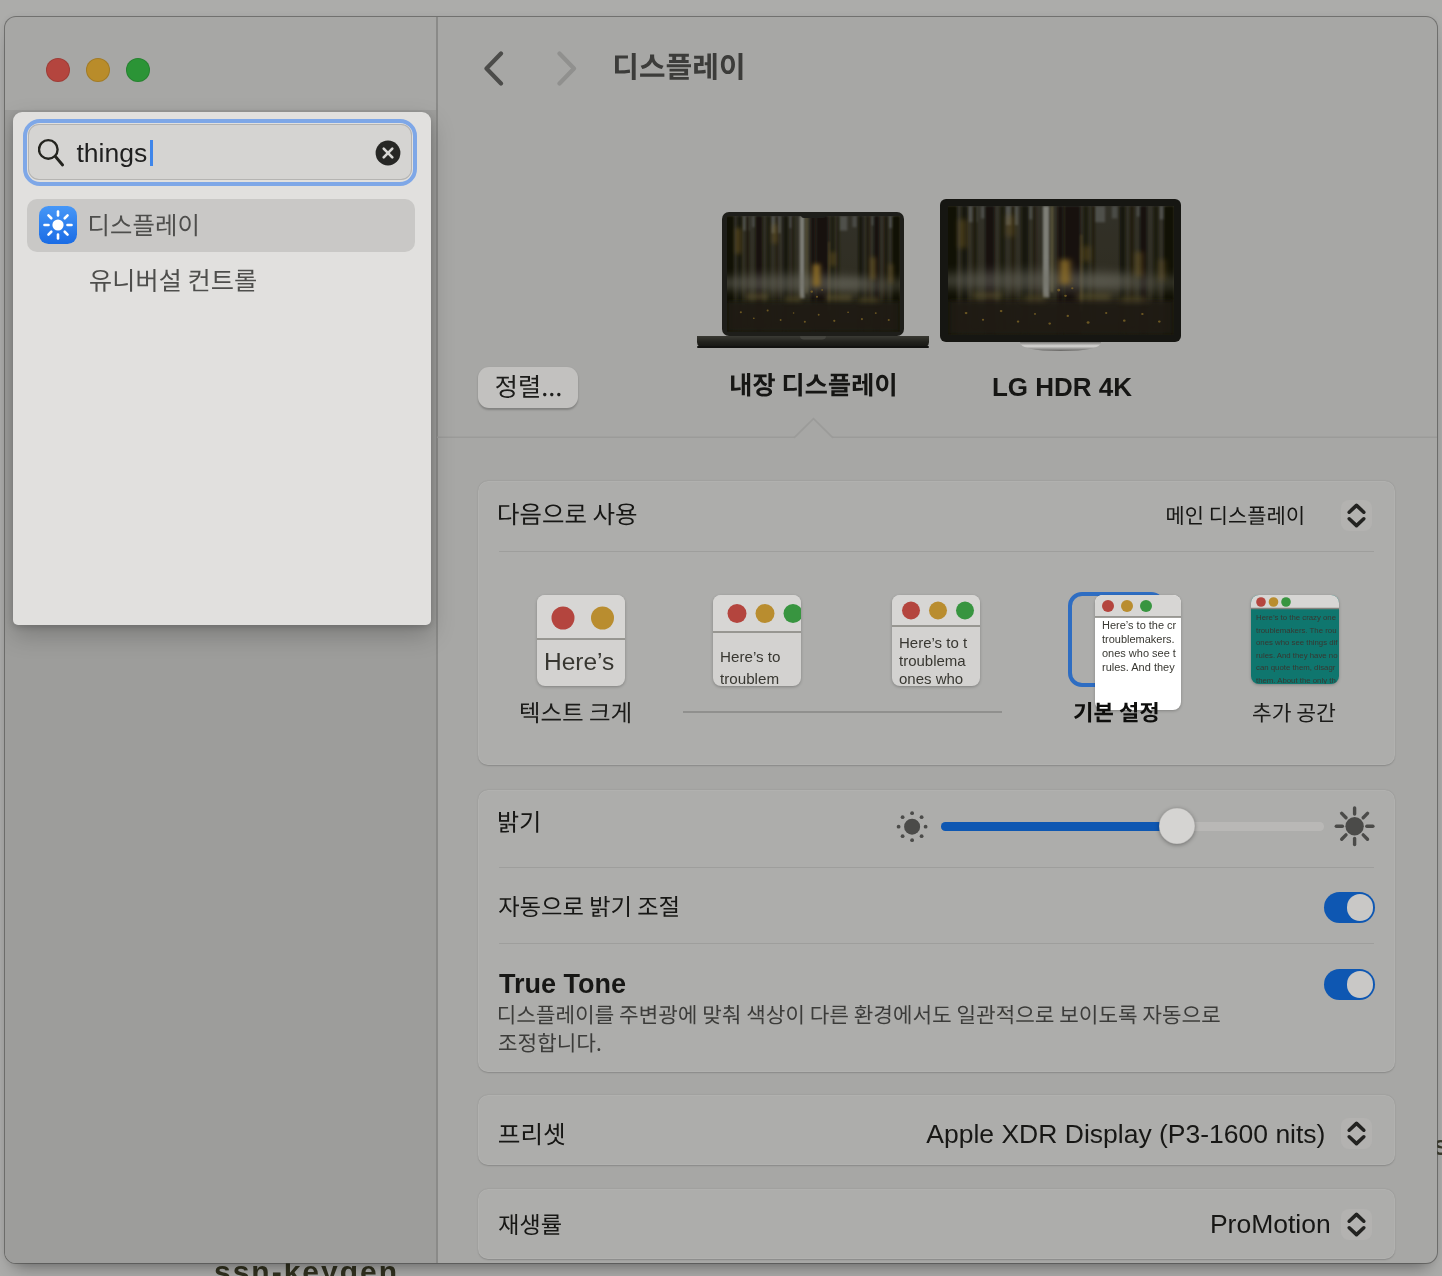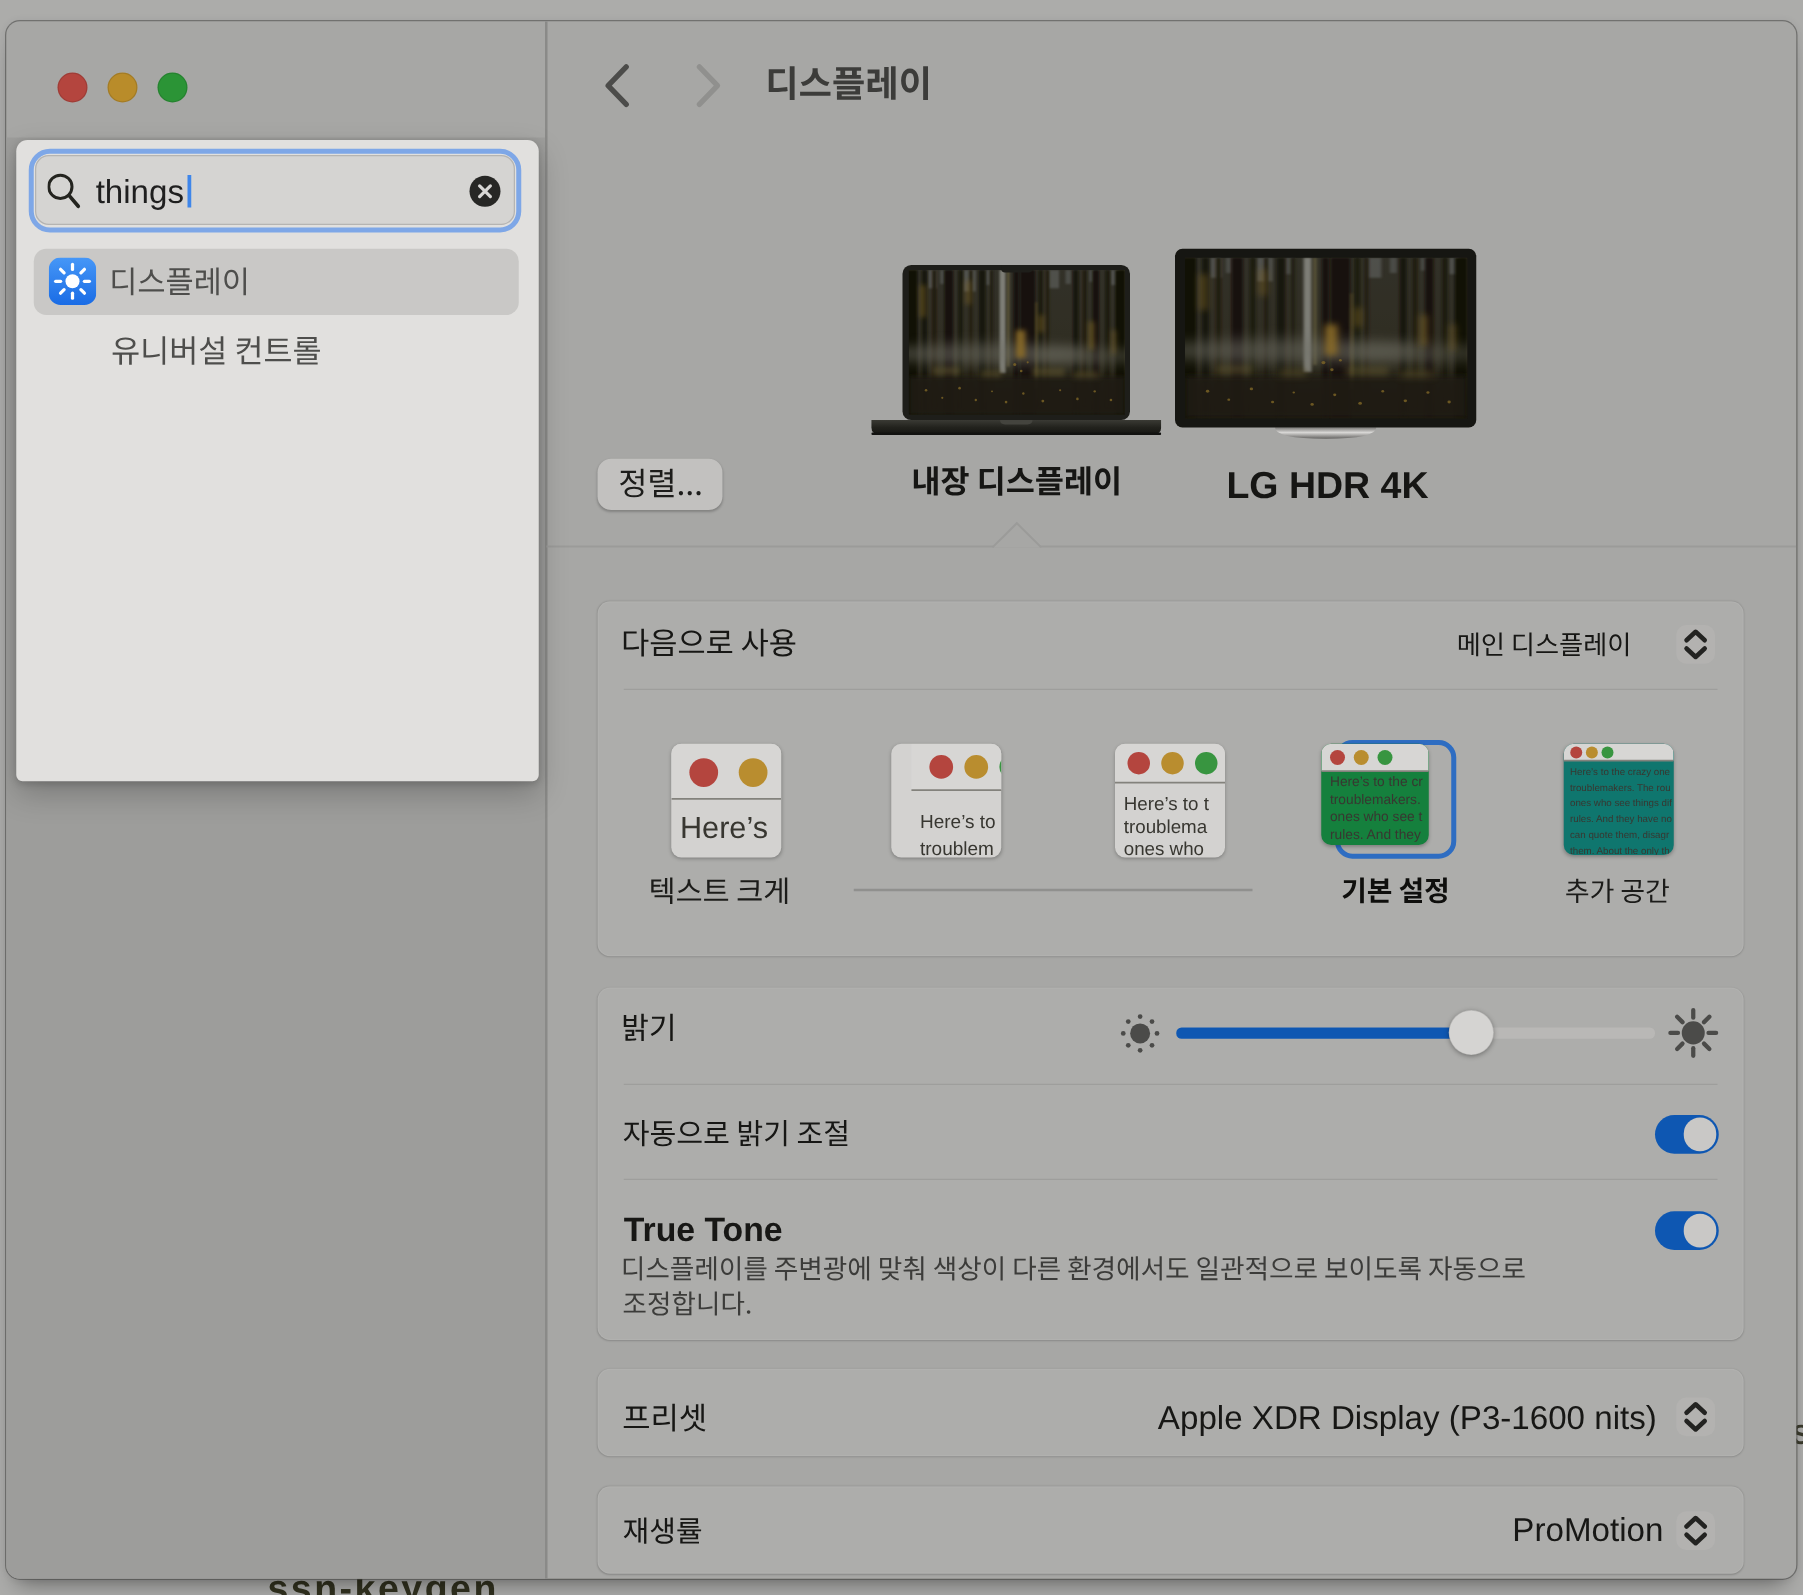--- a/index.html
+++ b/index.html
@@ -220,21 +220,21 @@
             <circle cx="187" cy="121" r="1.2"></circle>
  <circle cx="98" cy="88" r="1.4"></circle>
             <circle cx="104" cy="94" r="1.2"></circle>
             <circle cx="110" cy="86" r="1"></circle>
 </g>
 <rect width="200" height="135" fill="#1b1910" opacity="0.30"></rect>
 </svg></div>
 <svg style="position:absolute;left:726.4px;top:356.0px;overflow:visible" width="163.9" height="23.5" viewBox="0 0 163.93 23.52">
         <path fill="#161614" transform="translate(-1.94,21.22) scale(0.02530,-0.02530)" d="M706.7177734375 837.8408203125H833.3212890625V-88.060791015625H706.7177734375ZM585.56005859375 480.681640625H739.778564453125V374.018798828125H585.56005859375ZM499.817626953125 821.64111328125H623.861083984375V-44.52099609375H499.817626953125ZM76.6787109375 735.101318359375H209.5224609375V200.3603515625H76.6787109375ZM76.6787109375 250.681640625H140.939208984375Q207.9189453125 250.681640625 285.2489013671875 255.5115966796875Q362.578857421875 260.341552734375 448.898681640625 277.00146484375L461.138916015625 163.318359375Q371.0390625 146.658447265625 290.8690185546875 141.8284912109375Q210.698974609375 136.99853515625 140.939208984375 136.99853515625H76.6787109375Z M1166.738037109375 734.3603515625H1275.64111328125V676.00146484375Q1275.64111328125 587.861083984375 1247.38134765625 509.04052734375Q1219.12158203125 430.219970703125 1161.281494140625 370.8494873046875Q1103.44140625 311.47900390625 1013.92041015625 281.578857421875L947.55859375 386.581787109375Q1024.499267578125 412.48193359375 1072.9290771484375 457.9320068359375Q1121.35888671875 503.382080078125 1144.0484619140625 560.5419921875Q1166.738037109375 617.701904296875 1166.738037109375 676.00146484375ZM1193.9189453125 734.3603515625H1301.48193359375V676.221435546875Q1301.48193359375 622.36181640625 1323.4515380859375 571.6519775390625Q1345.421142578125 520.942138671875 1391.8509521484375 480.8321533203125Q1438.28076171875 440.72216796875 1512.661376953125 417.942138671875L1449.07958984375 313.939208984375Q1361.11865234375 340.279296875 1304.778564453125 394.419677734375Q1248.4384765625 448.56005859375 1221.1787109375 521.4305419921875Q1193.9189453125 594.301025390625 1193.9189453125 676.221435546875ZM982.059326171875 775.981201171875H1482.6005859375V669.538330078125H982.059326171875ZM1556.257568359375 837.060791015625H1689.101318359375V288.260498046875H1556.257568359375ZM1652.80029296875 624.60205078125H1812.04052734375V515.819091796875H1652.80029296875ZM1387.020263671875 271.861083984375Q1483.6005859375 271.861083984375 1553.620849609375 250.3509521484375Q1623.64111328125 228.8408203125 1661.8212890625 188.7105712890625Q1700.00146484375 148.580322265625 1700.00146484375 91.780029296875Q1700.00146484375 34.979736328125 1661.8212890625 -5.3704833984375Q1623.64111328125 -45.720703125 1553.620849609375 -67.2308349609375Q1483.6005859375 -88.740966796875 1387.020263671875 -88.740966796875Q1291.219970703125 -88.740966796875 1220.419677734375 -67.2308349609375Q1149.619384765625 -45.720703125 1111.439208984375 -5.3704833984375Q1073.259033203125 34.979736328125 1073.259033203125 91.780029296875Q1073.259033203125 148.580322265625 1111.439208984375 188.7105712890625Q1149.619384765625 228.8408203125 1220.419677734375 250.3509521484375Q1291.219970703125 271.861083984375 1387.020263671875 271.861083984375ZM1387.020263671875 167.978271484375Q1328.40087890625 167.978271484375 1288.00146484375 159.8885498046875Q1247.60205078125 151.798828125 1226.6324462890625 134.8292236328125Q1205.662841796875 117.859619140625 1205.662841796875 91.780029296875Q1205.662841796875 65.48046875 1226.6324462890625 48.0108642578125Q1247.60205078125 30.541259765625 1288.00146484375 22.0615234375Q1328.40087890625 13.581787109375 1387.020263671875 13.581787109375Q1446.419677734375 13.581787109375 1486.5390625 22.0615234375Q1526.658447265625 30.541259765625 1547.51806640625 48.0108642578125Q1568.377685546875 65.48046875 1568.377685546875 91.780029296875Q1568.377685546875 117.859619140625 1547.51806640625 134.8292236328125Q1526.658447265625 151.798828125 1486.5390625 159.8885498046875Q1446.419677734375 167.978271484375 1387.020263671875 167.978271484375Z M2742.59765625 837.8408203125H2876.00146484375V-91.180908203125H2742.59765625ZM2163.59912109375 240.141845703125H2243.6396484375Q2341.240234375 240.141845703125 2414.4703369140625 241.9718017578125Q2487.700439453125 243.8017578125 2549.3502197265625 250.1317138671875Q2611.0 256.461669921875 2672.859619140625 267.901611328125L2684.8798828125 158.11865234375Q2622.3603515625 145.898681640625 2558.6505126953125 139.6787109375Q2494.940673828125 133.458740234375 2418.98046875 131.6287841796875Q2343.020263671875 129.798828125 2243.6396484375 129.798828125H2163.59912109375ZM2163.59912109375 755.64111328125H2610.380615234375V648.1982421875H2295.662841796875V198.16064453125H2163.59912109375Z M3371.617919921875 784.00146484375H3487.201171875V717.461669921875Q3487.201171875 657.12158203125 3470.6114501953125 600.601318359375Q3454.021728515625 544.0810546875 3421.761962890625 494.1107177734375Q3389.502197265625 444.140380859375 3343.002197265625 403.6700439453125Q3296.502197265625 363.19970703125 3236.5716552734375 334.2894287109375Q3176.64111328125 305.379150390625 3104.759765625 291.259033203125L3047.978271484375 401.942138671875Q3110.3994140625 413.062255859375 3161.69970703125 435.5723876953125Q3213.0 458.08251953125 3252.1497802734375 490.0325927734375Q3291.299560546875 521.982666015625 3317.9891357421875 559.3126220703125Q3344.6787109375 596.642578125 3358.1483154296875 637.2923583984375Q3371.617919921875 677.942138671875 3371.617919921875 717.461669921875ZM3398.23876953125 784.00146484375H3513.60205078125V717.461669921875Q3513.60205078125 677.162109375 3527.0716552734375 636.2322998046875Q3540.541259765625 595.302490234375 3567.060791015625 557.862548828125Q3593.580322265625 520.422607421875 3632.7301025390625 489.2525634765625Q3671.8798828125 458.08251953125 3723.18017578125 435.46240234375Q3774.48046875 412.84228515625 3837.681640625 401.942138671875L3780.68017578125 291.259033203125Q3708.798828125 305.379150390625 3648.978271484375 334.2894287109375Q3589.15771484375 363.19970703125 3542.65771484375 403.280029296875Q3496.15771484375 443.3603515625 3463.7879638671875 493.3306884765625Q3431.418212890625 543.301025390625 3414.8284912109375 599.9312744140625Q3398.23876953125 656.5615234375 3398.23876953125 717.461669921875ZM3028.059326171875 132.781494140625H3866.500732421875V24.218505859375H3028.059326171875Z M4020.0390625 812.52099609375H4710.861083984375V713.098388671875H4020.0390625ZM4027.059326171875 595.5224609375H4703.060791015625V496.31982421875H4027.059326171875ZM4138.377685546875 773.659912109375H4271.221435546875V531.620849609375H4138.377685546875ZM4459.898681640625 773.659912109375H4592.5224609375V531.620849609375H4459.898681640625ZM3947.279296875 448.921875H4784.8408203125V344.819091796875H3947.279296875ZM4043.0390625 293.981201171875H4683.0810546875V63.018798828125H4175.542724609375V-22.95947265625H4044.47900390625V152.301025390625H4552.017333984375V198.6787109375H4043.0390625ZM4044.47900390625 14.44140625H4707.620849609375V-82.64111328125H4044.47900390625Z M4892.9189453125 236.24169921875H4958.619384765625Q5042.739501953125 236.24169921875 5120.559326171875 240.461669921875Q5198.379150390625 244.681640625 5284.338623046875 259.341552734375L5295.138916015625 152.338623046875Q5206.619384765625 136.11865234375 5126.0694580078125 131.898681640625Q5045.51953125 127.6787109375 4958.619384765625 127.6787109375H4892.9189453125ZM4891.47900390625 746.221435546875H5218.83935546875V392.4384765625H5021.642578125V194.720703125H4892.9189453125V496.541259765625H5090.895751953125V641.11865234375H4891.47900390625ZM5536.057861328125 837.8408203125H5662.661376953125V-88.060791015625H5536.057861328125ZM5256.698974609375 522.5615234375H5400.23876953125V413.99853515625H5256.698974609375ZM5348.137451171875 820.981201171875H5471.40087890625V-44.0810546875H5348.137451171875Z M6422.59765625 838.620849609375H6556.00146484375V-90.40087890625H6422.59765625ZM6057.31982421875 773.76123046875Q6127.56005859375 773.76123046875 6182.6903076171875 733.2510986328125Q6237.820556640625 692.740966796875 6269.220703125 618.6107177734375Q6300.620849609375 544.48046875 6300.620849609375 443.340087890625Q6300.620849609375 341.419677734375 6269.220703125 266.8994140625Q6237.820556640625 192.379150390625 6182.6903076171875 151.8690185546875Q6127.56005859375 111.35888671875 6057.31982421875 111.35888671875Q5987.299560546875 111.35888671875 5932.059326171875 151.8690185546875Q5876.819091796875 192.379150390625 5845.4189453125 266.8994140625Q5814.018798828125 341.419677734375 5814.018798828125 443.340087890625Q5814.018798828125 544.48046875 5845.4189453125 618.6107177734375Q5876.819091796875 692.740966796875 5932.059326171875 733.2510986328125Q5987.299560546875 773.76123046875 6057.31982421875 773.76123046875ZM6057.31982421875 652.937744140625Q6022.820556640625 652.937744140625 5996.921142578125 629.13818359375Q5971.021728515625 605.338623046875 5956.4920654296875 558.6591796875Q5941.96240234375 511.979736328125 5941.96240234375 443.340087890625Q5941.96240234375 374.700439453125 5956.4920654296875 327.52099609375Q5971.021728515625 280.341552734375 5996.921142578125 256.1519775390625Q6022.820556640625 231.96240234375 6057.31982421875 231.96240234375Q6091.819091796875 231.96240234375 6117.718505859375 256.1519775390625Q6143.617919921875 280.341552734375 6158.1475830078125 327.52099609375Q6172.67724609375 374.700439453125 6172.67724609375 443.340087890625Q6172.67724609375 511.979736328125 6158.1475830078125 558.6591796875Q6143.617919921875 605.338623046875 6117.718505859375 629.13818359375Q6091.819091796875 652.937744140625 6057.31982421875 652.937744140625Z"></path>
       </svg>
-<div style="position:absolute;left:1057.0px;transform:translateX(-50%);top:357.0px;font-size:30px;font-weight:bold;color:#161614;line-height:1;white-space:pre;">LG HDR 4K</div>
+<div style="position:absolute;left:1057.0px;transform:translateX(-50%);top:357.0px;font-size:26px;font-weight:bold;color:#161614;line-height:1;white-space:pre;">LG HDR 4K</div>
 <div class="abs" style="left:473px;top:350px;width:100px;height:41px;border-radius:11px;
 background:#c2c1bf;box-shadow:0 1.5px 2px rgba(0,0,0,0.22);"></div>
 <svg style="position:absolute;left:490.8px;top:357.5px;overflow:visible" width="64.5" height="22.9" viewBox="0 0 64.46 22.86">
         <path fill="#1d1d1b" transform="translate(-1.35,20.91) scale(0.02530,-0.02530)" d="M532.7503662109375 592.4508056640625H736.4493408203125V523.4493408203125H532.7503662109375ZM710.5289306640625 826.5303955078125H793.8408203125V287.6099853515625H710.5289306640625ZM496.460205078125 260.020263671875Q590.140380859375 260.020263671875 657.3455200195312 240.15521240234375Q724.5506591796875 220.2901611328125 761.000732421875 182.64508056640625Q797.4508056640625 145.0 797.4508056640625 91.2698974609375Q797.4508056640625 11.19970703125 716.9656372070312 -32.83538818359375Q636.48046875 -76.8704833984375 496.460205078125 -76.8704833984375Q356.43994140625 -76.8704833984375 275.6497802734375 -32.83538818359375Q194.859619140625 11.19970703125 194.859619140625 91.2698974609375Q194.859619140625 145.0 231.3096923828125 182.64508056640625Q267.759765625 220.2901611328125 335.46490478515625 240.15521240234375Q403.1700439453125 260.020263671875 496.460205078125 260.020263671875ZM496.460205078125 195.138916015625Q428.260498046875 195.138916015625 379.25579833984375 182.84405517578125Q330.2510986328125 170.5491943359375 303.7113037109375 147.59442138671875Q277.1715087890625 124.6396484375 277.1715087890625 91.2698974609375Q277.1715087890625 58.900146484375 303.7113037109375 35.7503662109375Q330.2510986328125 12.6005859375 379.25579833984375 0.30572509765625Q428.260498046875 -11.9891357421875 496.460205078125 -11.9891357421875Q564.659912109375 -11.9891357421875 613.359619140625 0.30572509765625Q662.059326171875 12.6005859375 688.59912109375 35.7503662109375Q715.138916015625 58.900146484375 715.138916015625 91.2698974609375Q715.138916015625 124.6396484375 688.59912109375 147.59442138671875Q662.059326171875 170.5491943359375 613.359619140625 182.84405517578125Q564.659912109375 195.138916015625 496.460205078125 195.138916015625ZM280.259033203125 735.3603515625H348.4305419921875V662.180908203125Q348.4305419921875 579.1107177734375 316.63568115234375 506.39544677734375Q284.8408203125 433.68017578125 228.060791015625 379.13494873046875Q171.28076171875 324.5897216796875 96.020263671875 296.0296630859375L53.4493408203125 362.0311279296875Q104.07958984375 380.201171875 145.57958984375 411.28619384765625Q187.07958984375 442.3712158203125 217.37445068359375 482.17620849609375Q247.6693115234375 521.981201171875 263.96417236328125 568.0311279296875Q280.259033203125 614.0810546875 280.259033203125 662.180908203125ZM296.3494873046875 735.3603515625H363.740966796875V662.7908935546875Q363.740966796875 604.6910400390625 391.08575439453125 550.0560913085938Q418.4305419921875 495.421142578125 468.00543212890625 453.0311279296875Q517.580322265625 410.64111328125 582.9906005859375 387.0810546875L540.979736328125 321.4696044921875Q467.499267578125 348.419677734375 412.41424560546875 399.57489013671875Q357.3292236328125 450.7301025390625 326.83935546875 518.9453735351562Q296.3494873046875 587.16064453125 296.3494873046875 662.7908935546875ZM78.979736328125 760.6707763671875H561.80029296875V692.83935546875H78.979736328125Z M1455.219970703125 716.40087890625H1649.9891357421875V648.95947265625H1455.219970703125ZM1455.219970703125 554.700439453125H1649.9891357421875V486.8690185546875H1455.219970703125ZM1007.9095458984375 446.9110107421875H1071.759765625Q1142.0499267578125 446.9110107421875 1202.5499267578125 448.32598876953125Q1263.0499267578125 449.740966796875 1322.4298095703125 454.87591552734375Q1381.8096923828125 460.0108642578125 1447.1295166015625 469.4508056640625L1453.859619140625 404.3494873046875Q1386.9298095703125 394.51953125 1326.4649047851562 389.1895751953125Q1266.0 383.859619140625 1204.5249633789062 382.44464111328125Q1143.0499267578125 381.0296630859375 1071.759765625 381.0296630859375H1007.9095458984375ZM1005.6895751953125 783.48046875H1395.240234375V556.0093994140625H1089.8314208984375V417.92041015625H1007.9095458984375V617.9906005859375H1313.318359375V718.9891357421875H1005.6895751953125ZM1126.2496337890625 307.48046875H1713.8408203125V92.8892822265625H1210.3914794921875V-36.07958984375H1128.4696044921875V153.8704833984375H1631.9189453125V242.7691650390625H1126.2496337890625ZM1128.4696044921875 -5.9891357421875H1748.4305419921875V-70.8704833984375H1128.4696044921875ZM1630.5289306640625 826.5303955078125H1713.8408203125V351.5101318359375H1630.5289306640625Z M1978.7908935546875 -13.3900146484375Q1951.700439453125 -13.3900146484375 1932.3751831054688 6.30029296875Q1913.0499267578125 25.9906005859375 1913.0499267578125 56.1309814453125Q1913.0499267578125 87.88134765625 1932.3751831054688 107.181640625Q1951.700439453125 126.48193359375 1978.7908935546875 126.48193359375Q2006.4913330078125 126.48193359375 2025.8165893554688 107.181640625Q2045.141845703125 87.88134765625 2045.141845703125 56.1309814453125Q2045.141845703125 25.9906005859375 2025.8165893554688 6.30029296875Q2006.4913330078125 -13.3900146484375 1978.7908935546875 -13.3900146484375Z M2256.7908935546875 -13.3900146484375Q2229.700439453125 -13.3900146484375 2210.3751831054688 6.30029296875Q2191.0499267578125 25.9906005859375 2191.0499267578125 56.1309814453125Q2191.0499267578125 87.88134765625 2210.3751831054688 107.181640625Q2229.700439453125 126.48193359375 2256.7908935546875 126.48193359375Q2284.4913330078125 126.48193359375 2303.8165893554688 107.181640625Q2323.141845703125 87.88134765625 2323.141845703125 56.1309814453125Q2323.141845703125 25.9906005859375 2303.8165893554688 6.30029296875Q2284.4913330078125 -13.3900146484375 2256.7908935546875 -13.3900146484375Z M2534.7908935546875 -13.3900146484375Q2507.700439453125 -13.3900146484375 2488.3751831054688 6.30029296875Q2469.0499267578125 25.9906005859375 2469.0499267578125 56.1309814453125Q2469.0499267578125 87.88134765625 2488.3751831054688 107.181640625Q2507.700439453125 126.48193359375 2534.7908935546875 126.48193359375Q2562.4913330078125 126.48193359375 2581.8165893554688 107.181640625Q2601.141845703125 87.88134765625 2601.141845703125 56.1309814453125Q2601.141845703125 25.9906005859375 2581.8165893554688 6.30029296875Q2562.4913330078125 -13.3900146484375 2534.7908935546875 -13.3900146484375Z"></path>
       </svg>
 <svg class="abs" style="left:432px;top:393px" width="1000" height="40" viewBox="0 0 1000 40">
 <line x1="0" y1="27.2" x2="1000" y2="27.2" stroke="#9b9b99" stroke-width="1.6"></line>
 <path d="M357,27.9 L376.5,8.6 L396,27.9" fill="#a7a7a5" stroke="#9b9b99" stroke-width="1.6"></path>
       </svg>
 <div class="abs" style="left:473px;top:464px;width:917px;height:284px;border-radius:10px;background:#adadab;box-shadow:inset 0 0 0 1px rgba(255,255,255,0.06), 0 0.5px 1.5px rgba(0,0,0,0.18);"></div>
@@ -255,41 +255,41 @@
         </g>
       </svg>
 <div class="abs" style="left:494px;top:533.5px;width:875px;height:1.5px;background:#9e9e9c;"></div>
 <div style="position:absolute;left:532px;top:578px;width:88px;height:91px;border-radius:8px;background:#d3d2d0;overflow:hidden;box-shadow:0 1px 3px rgba(0,0,0,0.25);"><svg width="88" height="91" viewBox="0 0 88 91">
           <rect x="0" y="0" width="88" height="44" fill="#d7d6d4"></rect>
           <line x1="0" y1="44" x2="88" y2="44" stroke="#83827c" stroke-width="1.4"></line>
           <circle cx="26" cy="23" r="11.5" fill="#b4453e"></circle>
           <circle cx="65.5" cy="23" r="11.5" fill="#b98d2f"></circle>
           <text x="7" y="75.0" font-size="24.5px" fill="#383731" font-family="Liberation Sans, sans-serif">Here’s</text>
         </svg></div>
-<div style="position:absolute;left:708px;top:578px;width:88px;height:91px;border-radius:8px;background:#d3d2d0;overflow:hidden;box-shadow:0 1px 3px rgba(0,0,0,0.25);padding-left:16px;"><svg width="88" height="91" viewBox="0 0 88 91">
+<div style="position:absolute;left:708px;top:578px;width:88px;height:91px;border-radius:8px;background:#d3d2d0;overflow:hidden;box-shadow:0 1px 3px rgba(0,0,0,0.25);"><svg width="88" height="91" viewBox="0 0 88 91">
           <rect x="0" y="0" width="88" height="37" fill="#d7d6d4"></rect>
           <line x1="0" y1="37" x2="88" y2="37" stroke="#83827c" stroke-width="1.4"></line>
           <circle cx="24" cy="18.5" r="9.5" fill="#b4453e"></circle>
           <circle cx="52" cy="18.5" r="9.5" fill="#b98d2f"></circle>
           <circle cx="80" cy="18.5" r="9.5" fill="#389540"></circle>
           <text x="7" y="67.0" font-size="15.2px" fill="#383731" font-family="Liberation Sans, sans-serif">Here’s to</text>
           <text x="7" y="89.4" font-size="15.2px" fill="#383731" font-family="Liberation Sans, sans-serif">troublem</text>
         </svg></div>
 <div style="position:absolute;left:887px;top:578px;width:88px;height:91px;border-radius:8px;background:#d3d2d0;overflow:hidden;box-shadow:0 1px 3px rgba(0,0,0,0.25);text-align:center;"><svg width="88" height="91" viewBox="0 0 88 91">
           <rect x="0" y="0" width="88" height="31" fill="#d7d6d4"></rect>
           <line x1="0" y1="31" x2="88" y2="31" stroke="#83827c" stroke-width="1.4"></line>
           <circle cx="19" cy="15.5" r="9" fill="#b4453e"></circle>
           <circle cx="46" cy="15.5" r="9" fill="#b98d2f"></circle>
           <circle cx="73" cy="15.5" r="9" fill="#389540"></circle>
           <text x="7" y="53.0" font-size="15px" fill="#383731" font-family="Liberation Sans, sans-serif">Here’s to t</text>
           <text x="7" y="71.0" font-size="15px" fill="#383731" font-family="Liberation Sans, sans-serif">troublema</text>
           <text x="7" y="89.0" font-size="15px" fill="#383731" font-family="Liberation Sans, sans-serif">ones who</text>
         </svg></div>
 <div class="abs" style="left:1063px;top:575px;width:97px;height:95px;border-radius:14px;border:4px solid #2e6dc2;"></div>
-<div style="position:absolute;left:1052px;top:578px;width:86px;height:81px;border-radius:8px;background:#15803d;overflow:hidden;box-shadow:0 1px 3px rgba(0,0,0,0.25);"><svg width="86" height="89.6" viewBox="0 0 86 89.6">
+<div style="position:absolute;left:1090px;top:578px;width:86px;height:115px;border-radius:8px;background:#ffffff;overflow:hidden;box-shadow:0 1px 3px rgba(0,0,0,0.25);"><svg width="86" height="89.6" viewBox="0 0 86 89.6">
           <rect x="0" y="0" width="86" height="22" fill="#d7d6d4"></rect>
           <line x1="0" y1="22" x2="86" y2="22" stroke="#83827c" stroke-width="1.4"></line>
           <circle cx="13" cy="11" r="6" fill="#b4453e"></circle>
           <circle cx="32" cy="11" r="6" fill="#b98d2f"></circle>
           <circle cx="51" cy="11" r="6" fill="#389540"></circle>
           <text x="7" y="34.0" font-size="11px" fill="#383731" font-family="Liberation Sans, sans-serif">Here’s to the cr</text>
           <text x="7" y="48.0" font-size="11px" fill="#383731" font-family="Liberation Sans, sans-serif">troublemakers.</text>
           <text x="7" y="62.0" font-size="11px" fill="#383731" font-family="Liberation Sans, sans-serif">ones who see t</text>
           <text x="7" y="76.0" font-size="11px" fill="#383731" font-family="Liberation Sans, sans-serif">rules. And they</text>
         </svg></div>

